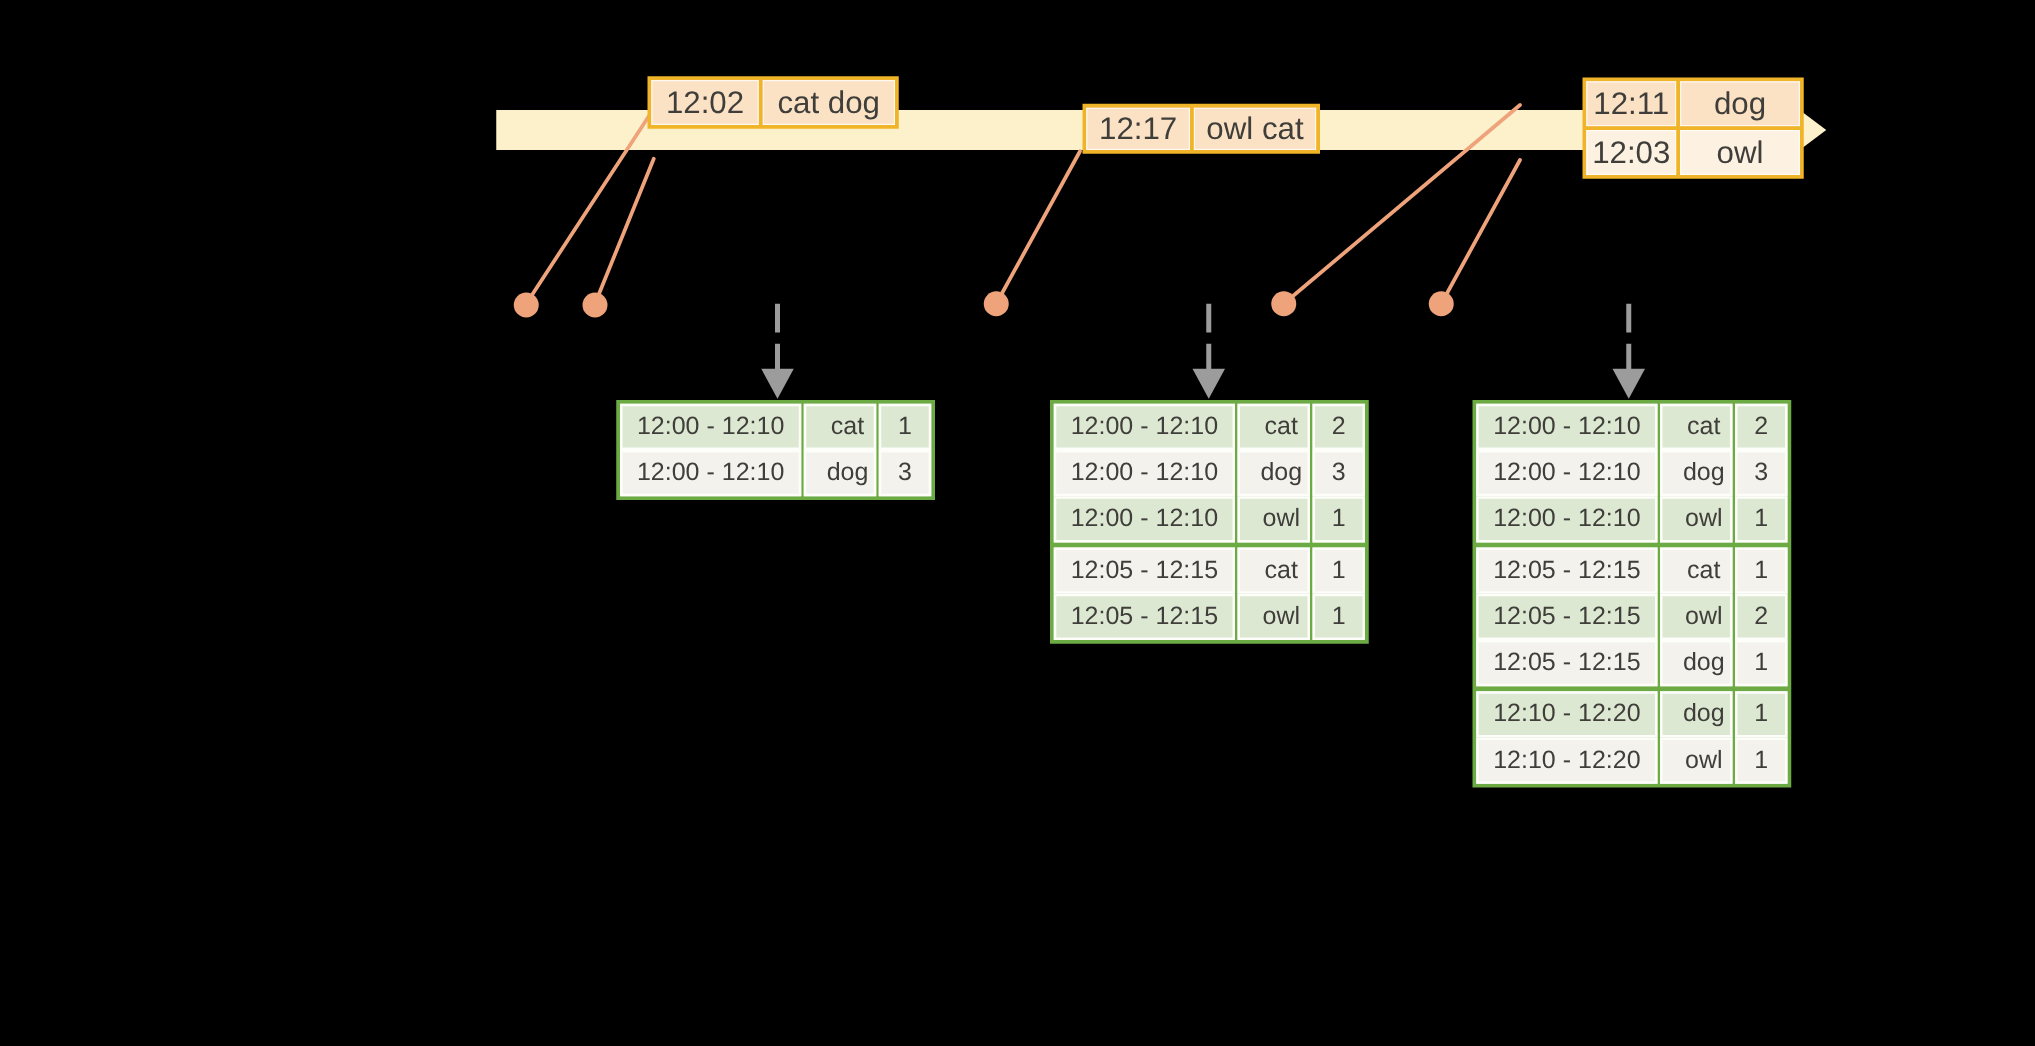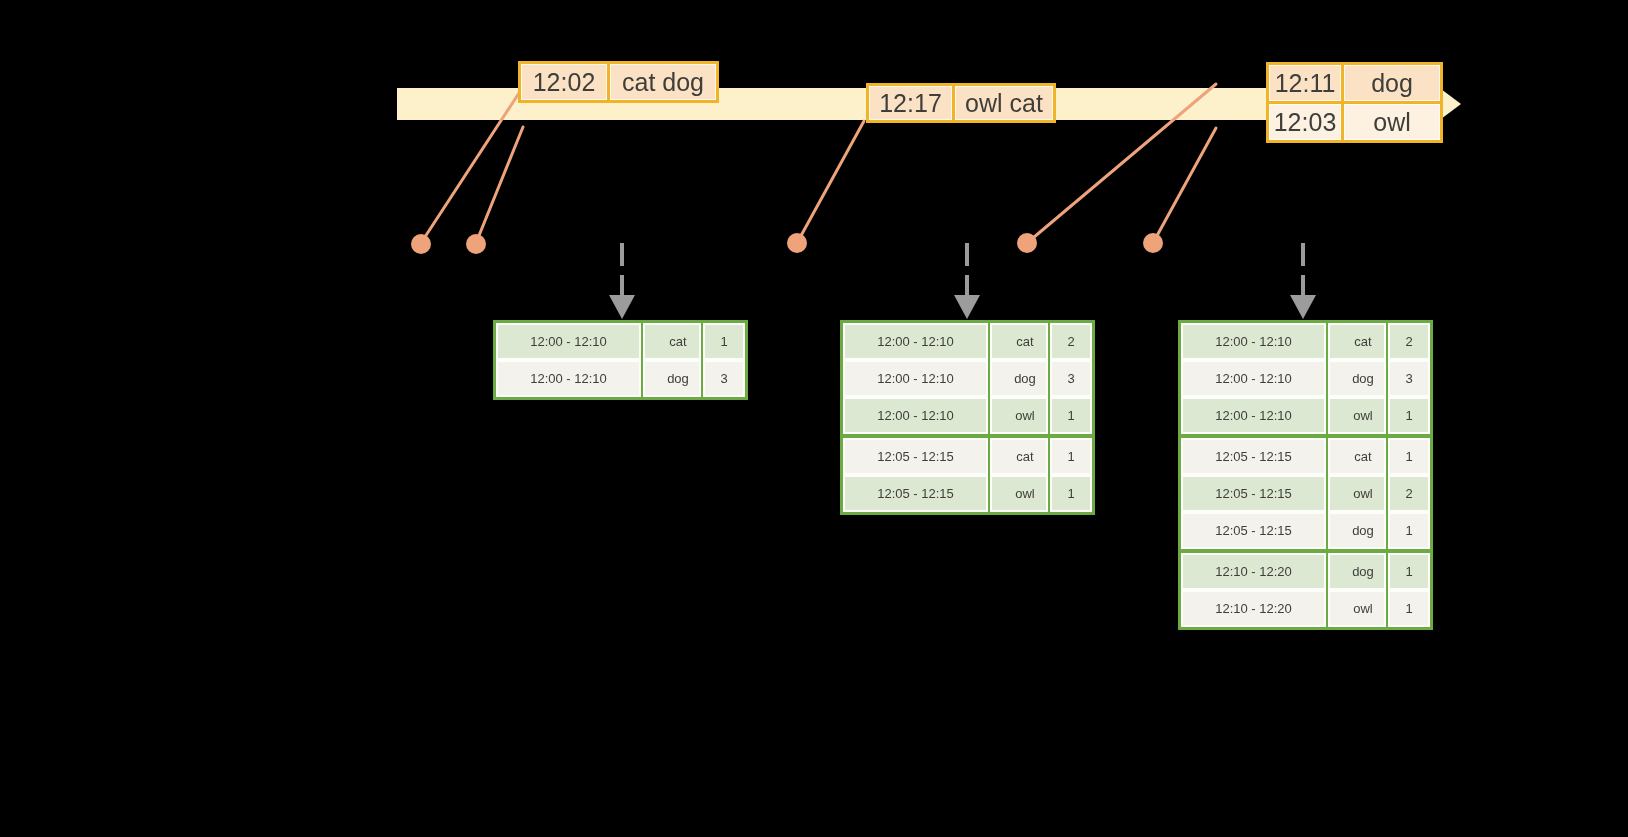--- a/index.html
+++ b/index.html
@@ -44,21 +44,21 @@
     padding: 3px;
     display: flex; flex-direction: column;
     box-sizing: border-box;
   }
   .result-table .t-row { display: flex; column-gap: 2px; }
   .result-table .t-row.group-start { margin-top: 4px; }
   .result-table .t-cell {
     height: 37px;
     border: 2px solid #FDFDFA;
     display: flex; align-items: center; justify-content: center;
-    font-size: 13px;
+    font-size: 20px;
     box-sizing: border-box;
   }
   .result-table .r-even .t-cell { background: var(--result-row, #DDE8D2); }
   .result-table .r-odd  .t-cell { background: var(--result-row-alt, #F3F2EC); }
   .result-table .c0 { width: 145px; }
   .result-table .c1 { width: 58px; padding-left: 12px; }
   .result-table .c2 { width: 42px; }
 
   #event-a  { left: 518px;  top: 61px; }
   #event-b  { left: 866px;  top: 83px; }

